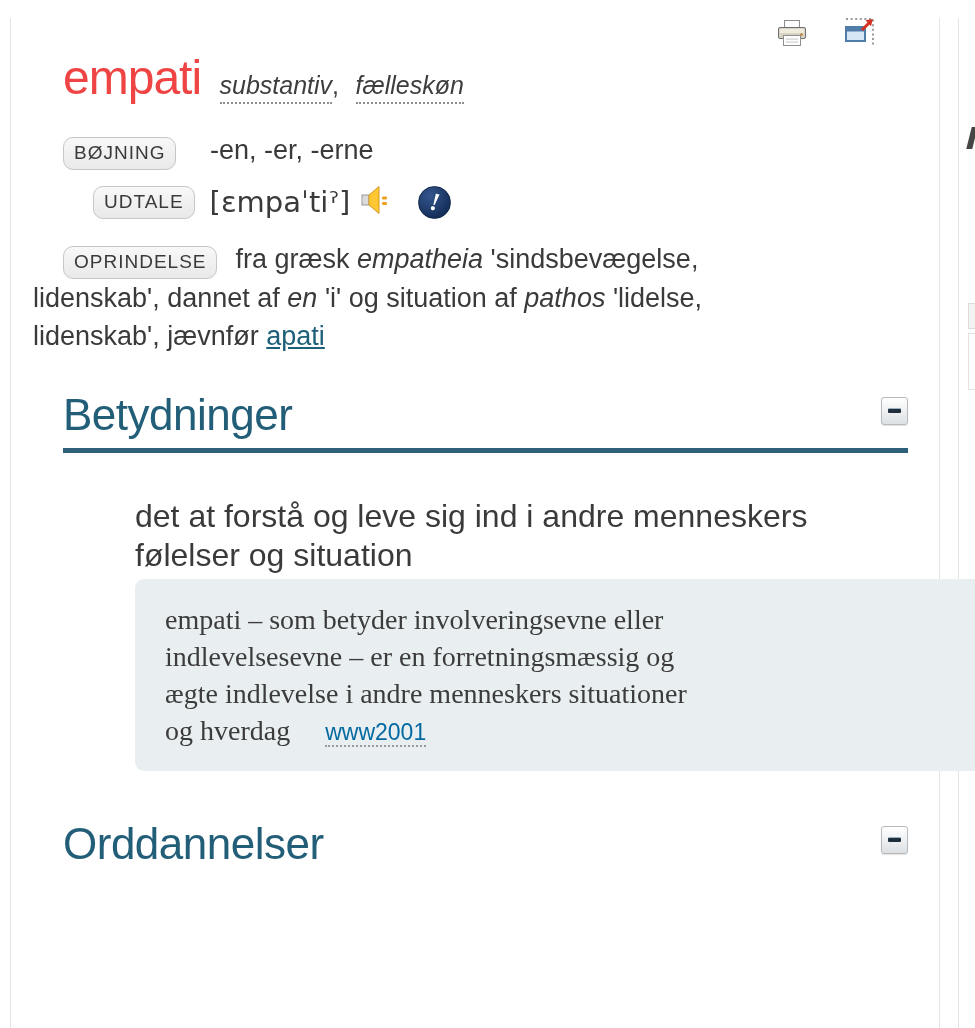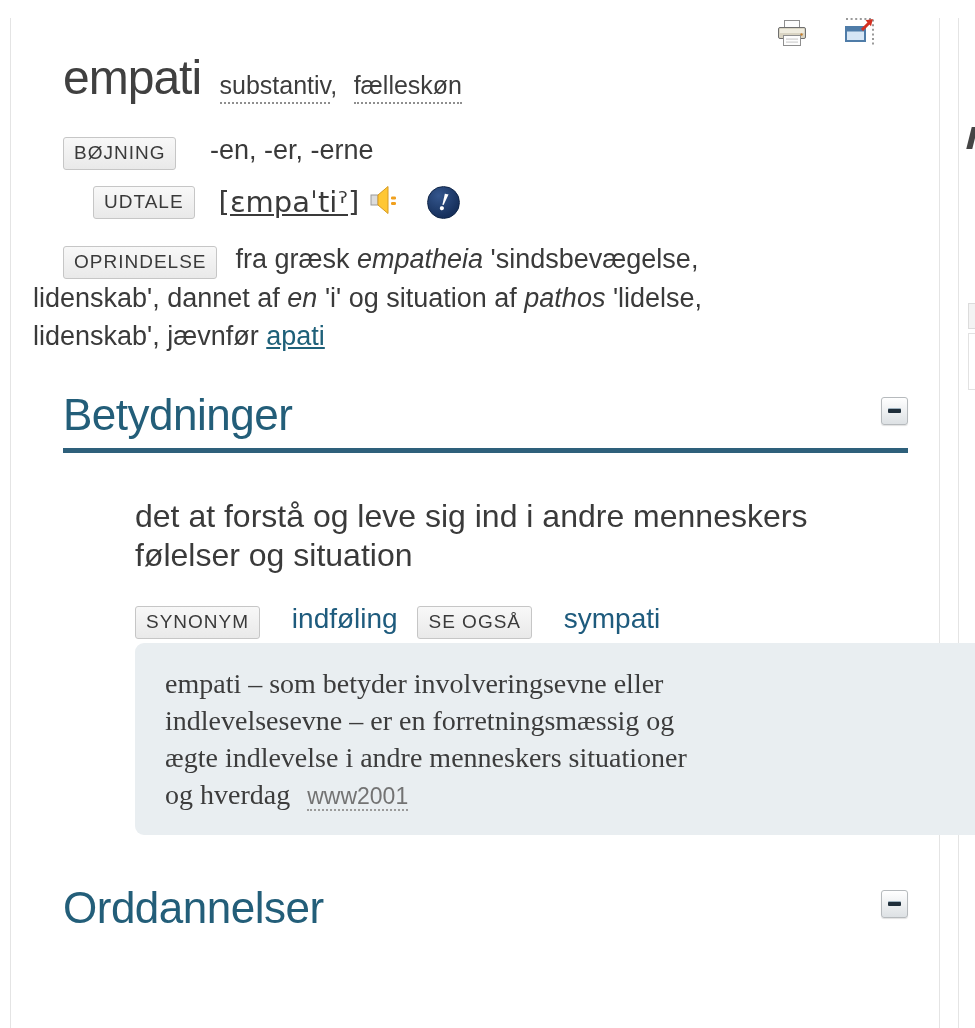--- a/index.html
+++ b/index.html
@@ -20,36 +20,36 @@
 
   
   .toolbar-icon { position:absolute; cursor:pointer; }
   .print-icon { left:777px; top:19px; }
   .popup-icon { left:844px; top:17px; }
 
   .main { position:absolute; left:63px; top:0; width:845px; }
 
   
   .headword-line { margin-top:52px; line-height:52px; white-space:nowrap; }
-  .headword { font-size:48px; letter-spacing:-1px; color:#404040; }
+  .headword { font-size:48px; letter-spacing:-1px; color:#ef4444; }
   .pos { font-size:25px; color:#3d3d3d; }
   .pos.first { margin-left:14px; }
-  .dotted { border-bottom:2px dotted #8f8f8f; padding-bottom:3px; cursor:help; }
+  .dotted { border-bottom:2px dotted #8f8f8f; padding-bottom:3px; cursor:help;font-style:italic; }
   .pos.comma { margin-right:12px; }
 
   
   .labelbox { display:inline-block; font-size:19px; letter-spacing:1px; color:#3a3a3a;
-    background:linear-gradient(#f8f8f8,#e9e9e9); border:1px solid #c6c6c6; border-radius:3px;
+    background:linear-gradient(#f8f8f8,#e9e9e9); border:1px solid #c6c6c6; border-radius:10px;
     padding:3px 10px 4px; line-height:24px; vertical-align:baseline; }
 
   .bojning-row { margin-top:20px; font-size:27px; }
   .bojning-value { margin-left:26px; color:#3a3a3a; }
 
   .udtale-row { margin-top:14px; display:flex; align-items:center;padding-left:30px; }
-  .ipa { font-family:"DejaVu Sans", sans-serif; font-size:29px; color:#3a3a3a; margin-left:24px;text-decoration:underline; }
+  .ipa { font-family:"DejaVu Sans", sans-serif; font-size:29px; color:#3a3a3a; margin-left:15px; }
   .speaker-wrap { margin-left:10px; cursor:pointer; }
   .info-icon { width:33px; height:33px; margin-left:24px; border-radius:50%; cursor:pointer;
     background:radial-gradient(circle at 35% 28%, #34568d, #16305c 72%); border:1px solid #0f2547;
     display:flex; align-items:center; justify-content:center; }
   .info-icon span { font-family:"Liberation Serif", serif; font-style:italic; font-weight:bold;
     font-size:25px; color:#fff; transform:rotate(9deg); line-height:1; margin-top:-2px; }
 
   .etymology { margin-top:20px; margin-left:-30px; text-indent:30px; font-size:27px; line-height:38px; color:#3a3a3a; }
   .etymology .labelbox { text-indent:0; margin-right:18px; }
   .etymology i { }
@@ -74,22 +74,22 @@
   .syn-row .word-link { margin-left:24px; }
   .syn-row .labelbox.second { margin-left:12px; }
 
   .near-row { margin-top:25px; font-size:28px; line-height:46px; }
   .near-row .labelbox { margin-right:22px; letter-spacing:0.5px; }
   .sep { color:#a8b4ba; padding:0 11px; }
 
   .quote-box { margin-top:4px; width:848px; background:#e9eef1; border-radius:9px;
     padding:22px 30px 20px; font-family:"Liberation Serif", serif; font-size:28px;
     line-height:37px; color:#3c3c3c; }
-  .quote-source { font-family:"Liberation Sans", sans-serif; font-size:23px; color:#737373;
-    border-bottom:2px dotted #9a9a9a; margin-left:10px; cursor:pointer; }
+  .quote-source { font-family:"Liberation Sans", sans-serif; font-size:23px; color:#0369a1;
+    border-bottom:2px dotted #9a9a9a; margin-left:28px; cursor:pointer; }
 </style>
 </head>
 <body>
 
 <div class="page">
 
   <div class="vline left"></div>
   <div class="vline right1"></div>
   <div class="vline right2"></div>
 
@@ -160,26 +160,20 @@
       </span>
     </div>
 
     <div class="meaning">
 
       <p class="definition">
         <span>det at forstå og leve sig ind i andre menneskers</span><br>
         <span>følelser og situation</span>
       </p>
 
-      <div class="syn-row">
-        <span class="labelbox">SYNONYM</span>
-        <a class="word-link">indføling</a>
-        <span class="labelbox second">SE OGSÅ</span>
-        <a class="word-link">sympati</a>
-      </div>
 
 
       <div class="quote-box">
         <span>empati – som betyder involveringsevne eller</span><br>
         <span>indlevelsesevne – er en forretningsmæssig og</span><br>
         <span>ægte indlevelse i andre menneskers situationer</span><br>
         <span>og hverdag</span>
         <span class="quote-source">www2001</span>
       </div>
 

